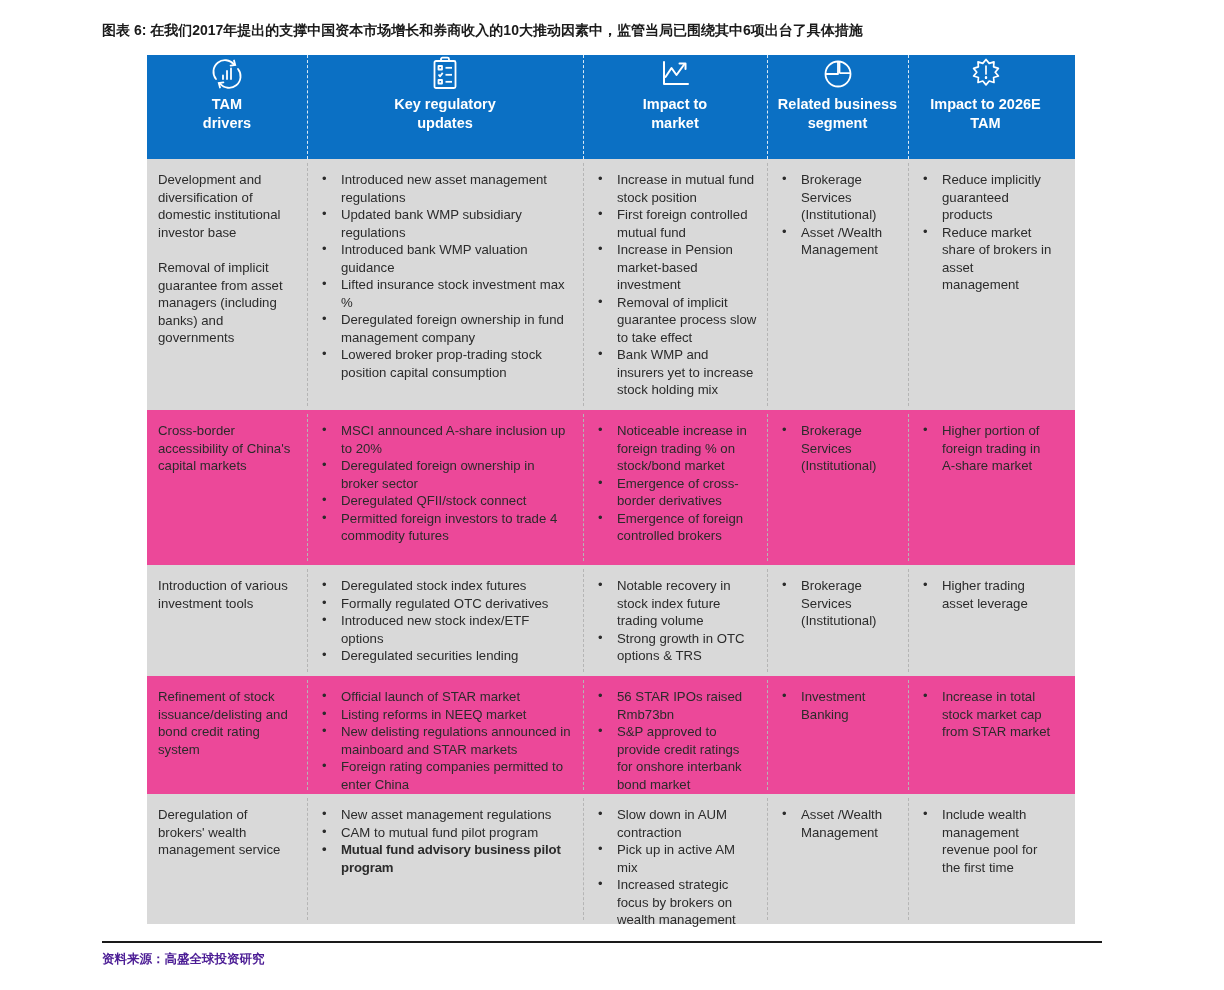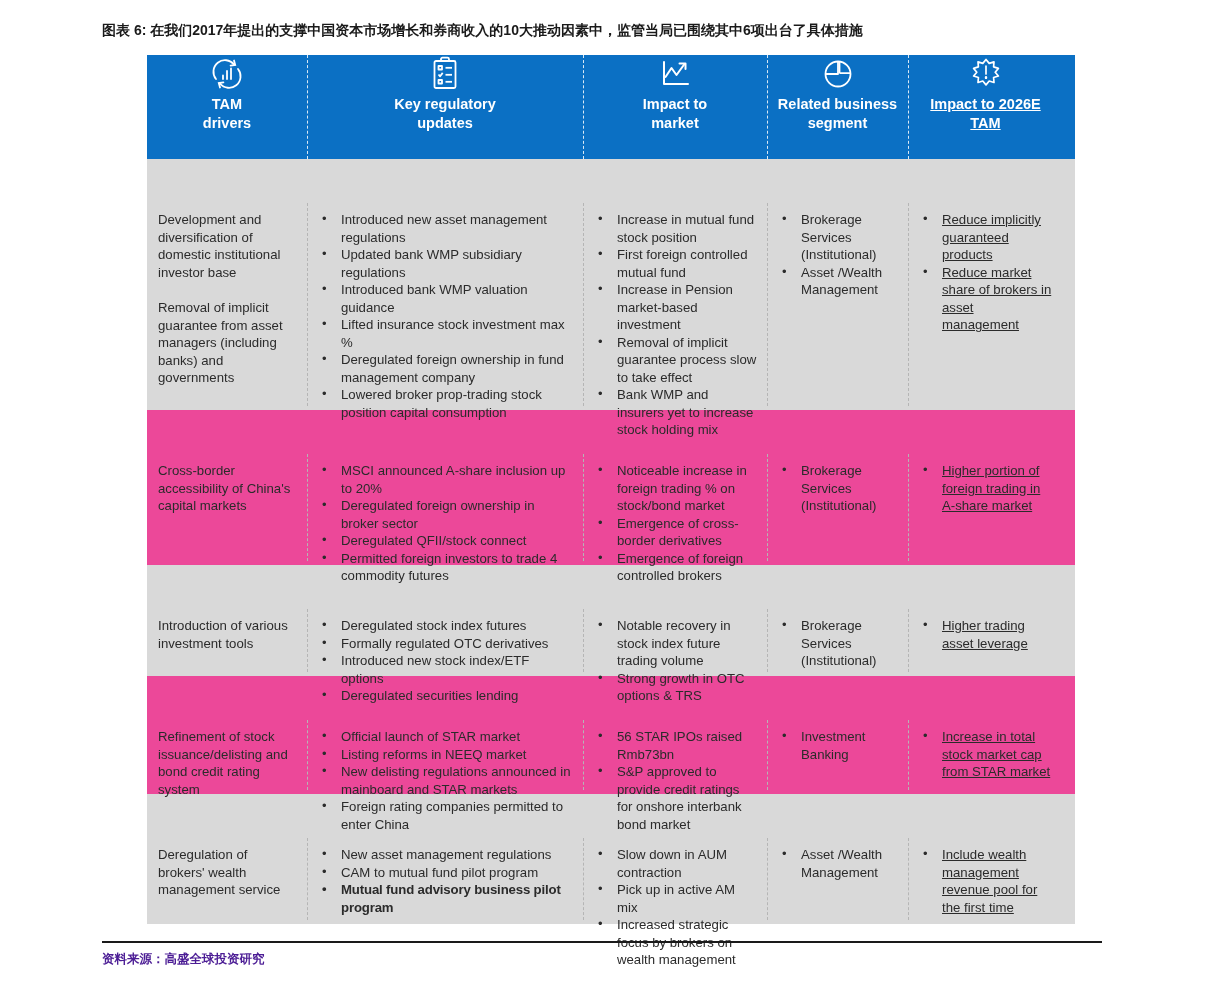--- a/index.html
+++ b/index.html
@@ -79,35 +79,34 @@
     line-height: 19px;
     text-align: center;
     white-space: pre-line;
   }
 
   
   .c0 { width: 160px; }
   .c1 { width: 276px; }
   .c2 { width: 184px; }
   .c3 { width: 141px; }
-  .c4 { width: 155px; text-decoration: underline; }
+  .c4 { width: 155px; }
 
   .body-row {
     display: flex;
     width: 100%;
     box-sizing: border-box;
   }
   .body-row.shade { background: #d9d9d9; }
   .body-row.plain { background: #ec4899; }
 
   .cell {
     position: relative;
     box-sizing: border-box;
     padding: 12px 10px 7px 11px;
-    margin-top: 40px;
   }
   .cell + .cell::before {
     content: "";
     position: absolute;
     left: 0;
     top: 4px;
     bottom: 4px;
     border-left: 1px dashed #b5b5b5;
   }
 

